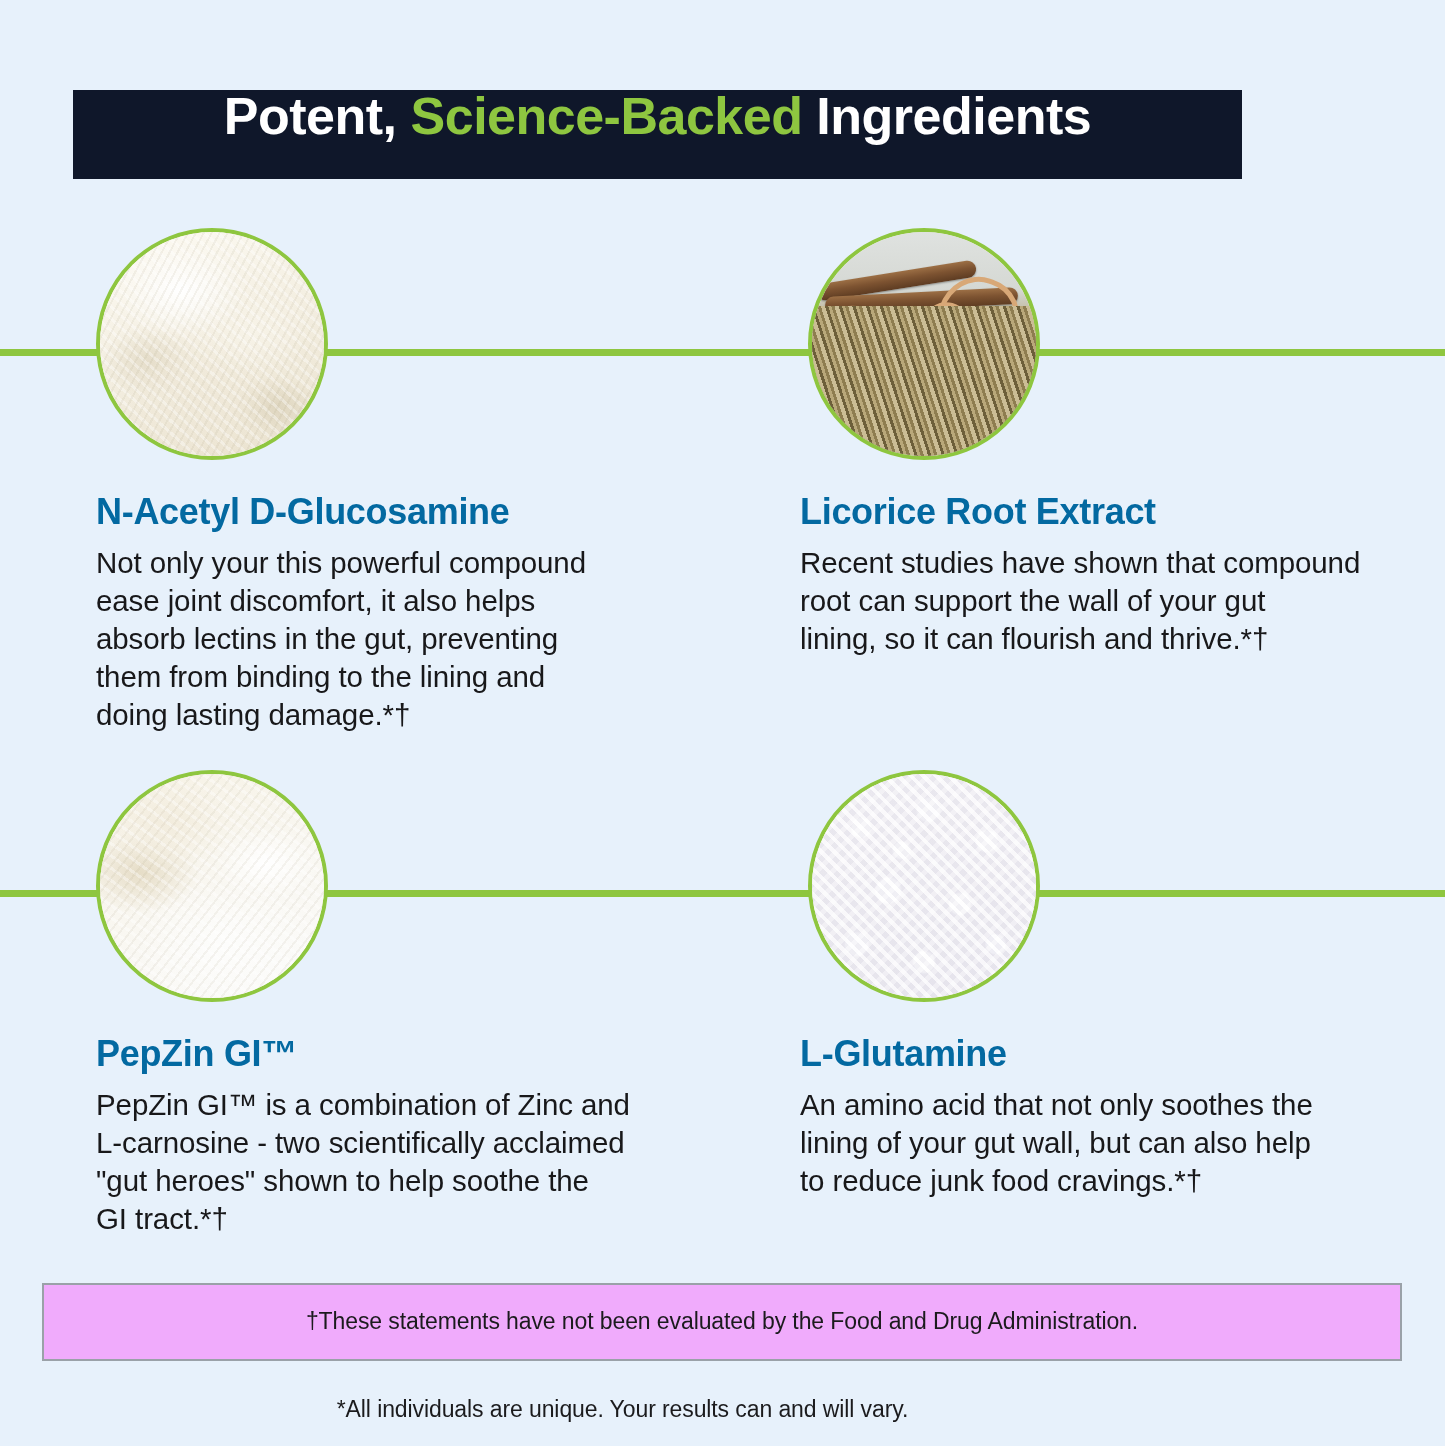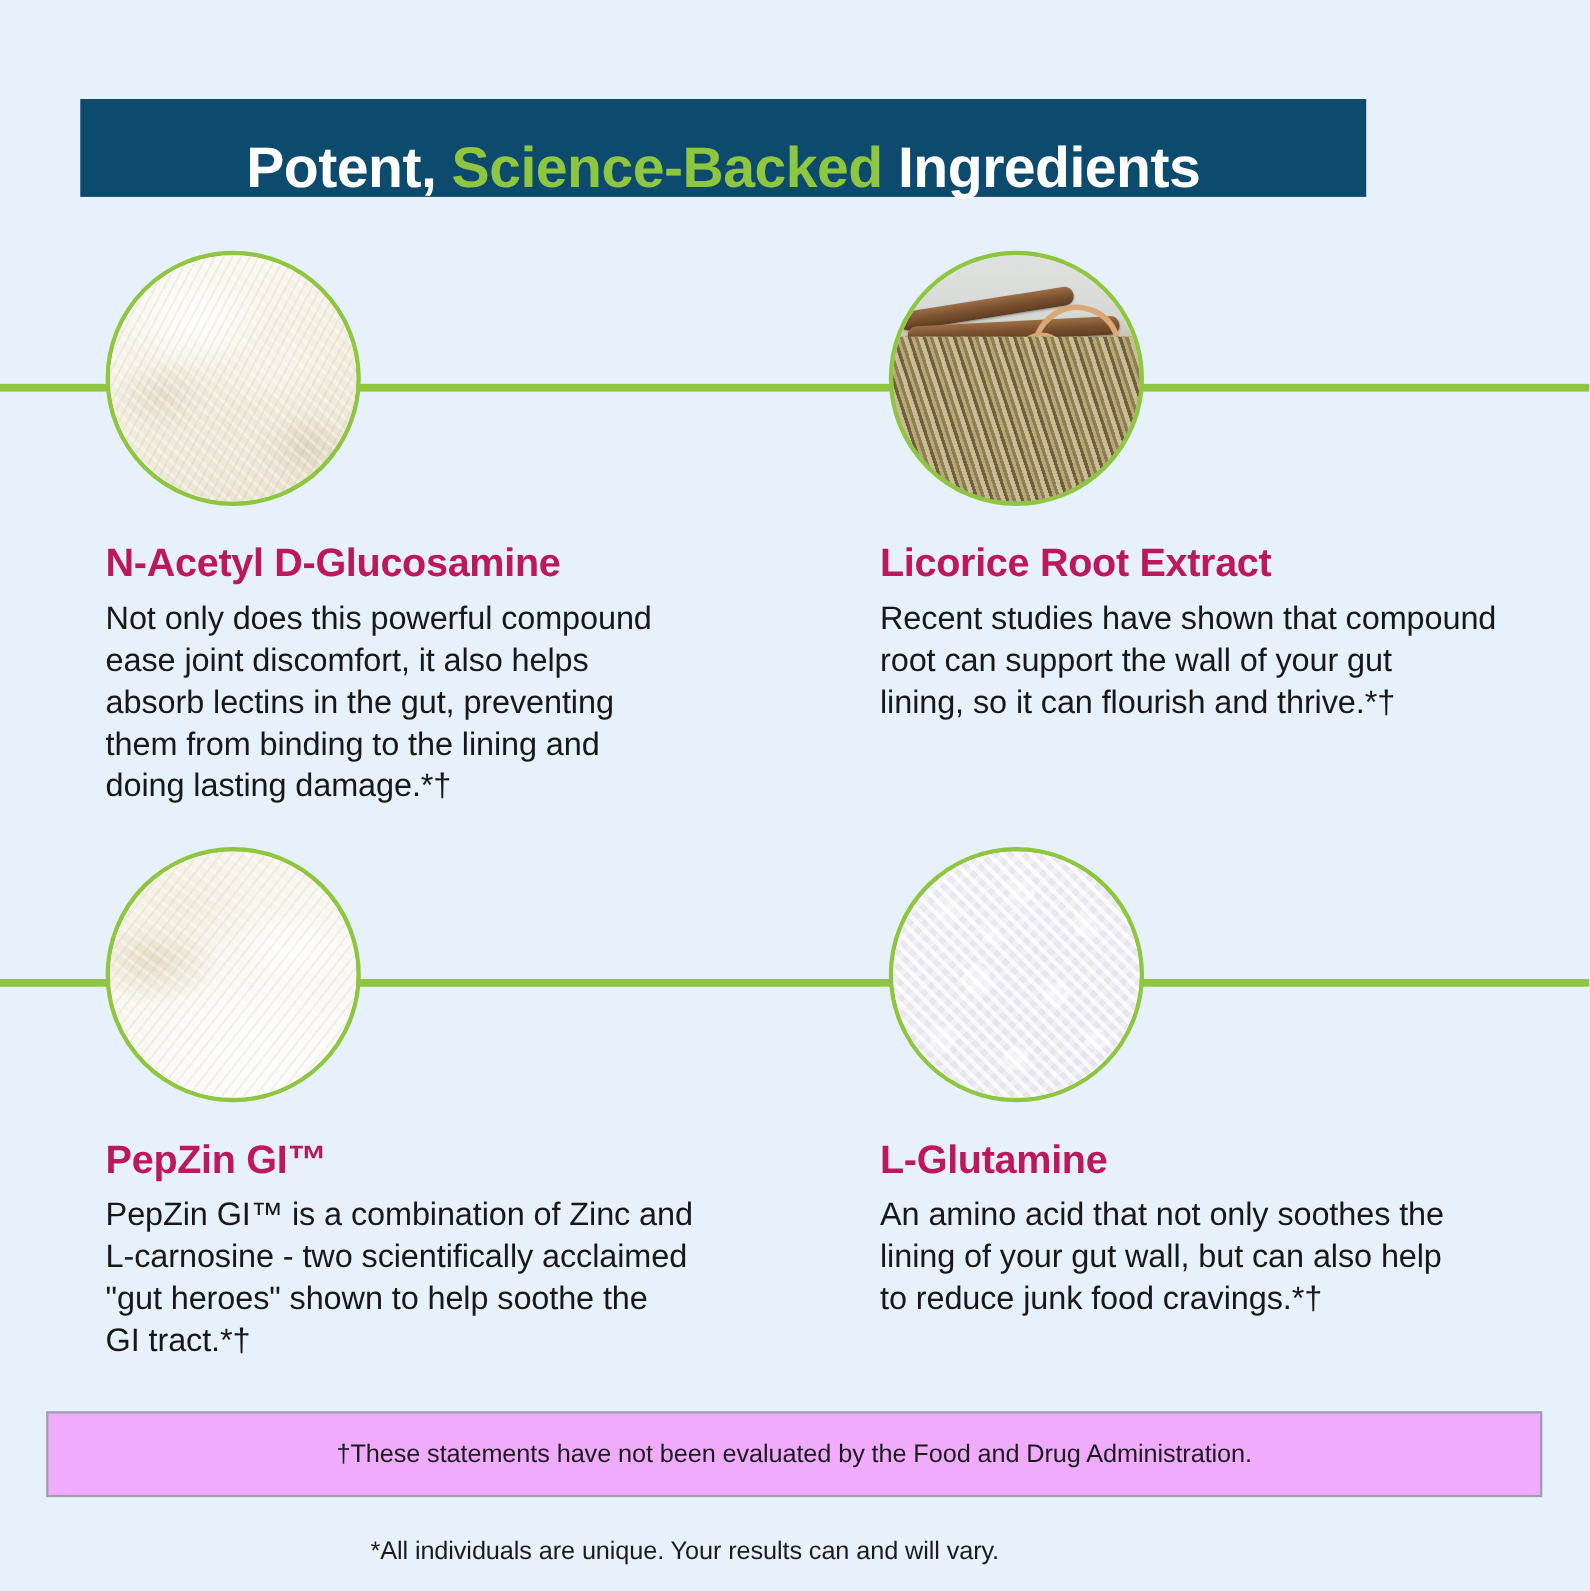--- a/index.html
+++ b/index.html
@@ -21,23 +21,23 @@
     background: #e7f1fb;
   }
 
   
   .banner {
     position: absolute;
     left: 73px;
     top: 90px;
     width: 1169px;
     height: 89px;
-    background: #0c4a6e;
+    background: #0f172a;
     display: flex;
-    align-items: flex-end;
+    align-items: flex-start;
     justify-content: center;
     box-sizing: border-box;
   }
   .banner-title {
     font-size: 52px;
     font-weight: bold;
     letter-spacing: -0.5px;
     line-height: 1;
     white-space: nowrap;
     color: #ffffff;
@@ -206,21 +206,21 @@
       repeating-linear-gradient(45deg, rgba(255,255,255,.75) 0 4px, rgba(228,226,234,.35) 4px 9px),
       repeating-linear-gradient(-45deg, rgba(255,255,255,.6) 0 5px, rgba(222,220,230,.3) 5px 11px);
     opacity: .85;
     mix-blend-mode: normal;
   }
 
   .card-heading {
     margin-top: 32px;
     font-size: 36px;
     font-weight: bold;
-    color: #be185d;
+    color: #0369a1;
     letter-spacing: -0.3px;
     line-height: 1.1;
     white-space: nowrap;
   }
   .card-body {
     margin-top: 12px;
     font-size: 29.5px;
     line-height: 1.29;
     color: #18181a;
     letter-spacing: -0.1px;
@@ -272,21 +272,21 @@
   <div class="rule rule-1"></div>
   <div class="rule rule-2"></div>
 
   <div class="grid">
 
     <div class="card card-r1c1">
       <div class="thumb">
         <div class="art art-powder-cream"></div>
       </div>
       <div class="card-heading">N-Acetyl D-Glucosamine</div>
-      <div class="card-body">Not only does this powerful compound
+      <div class="card-body">Not only your this powerful compound
 ease joint discomfort, it also helps
 absorb lectins in the gut, preventing
 them from binding to the lining and
 doing lasting damage.*†</div>
     </div>
 
     <div class="card card-r1c2">
       <div class="thumb">
         <div class="art art-licorice">
           <div class="stick s1"></div>

